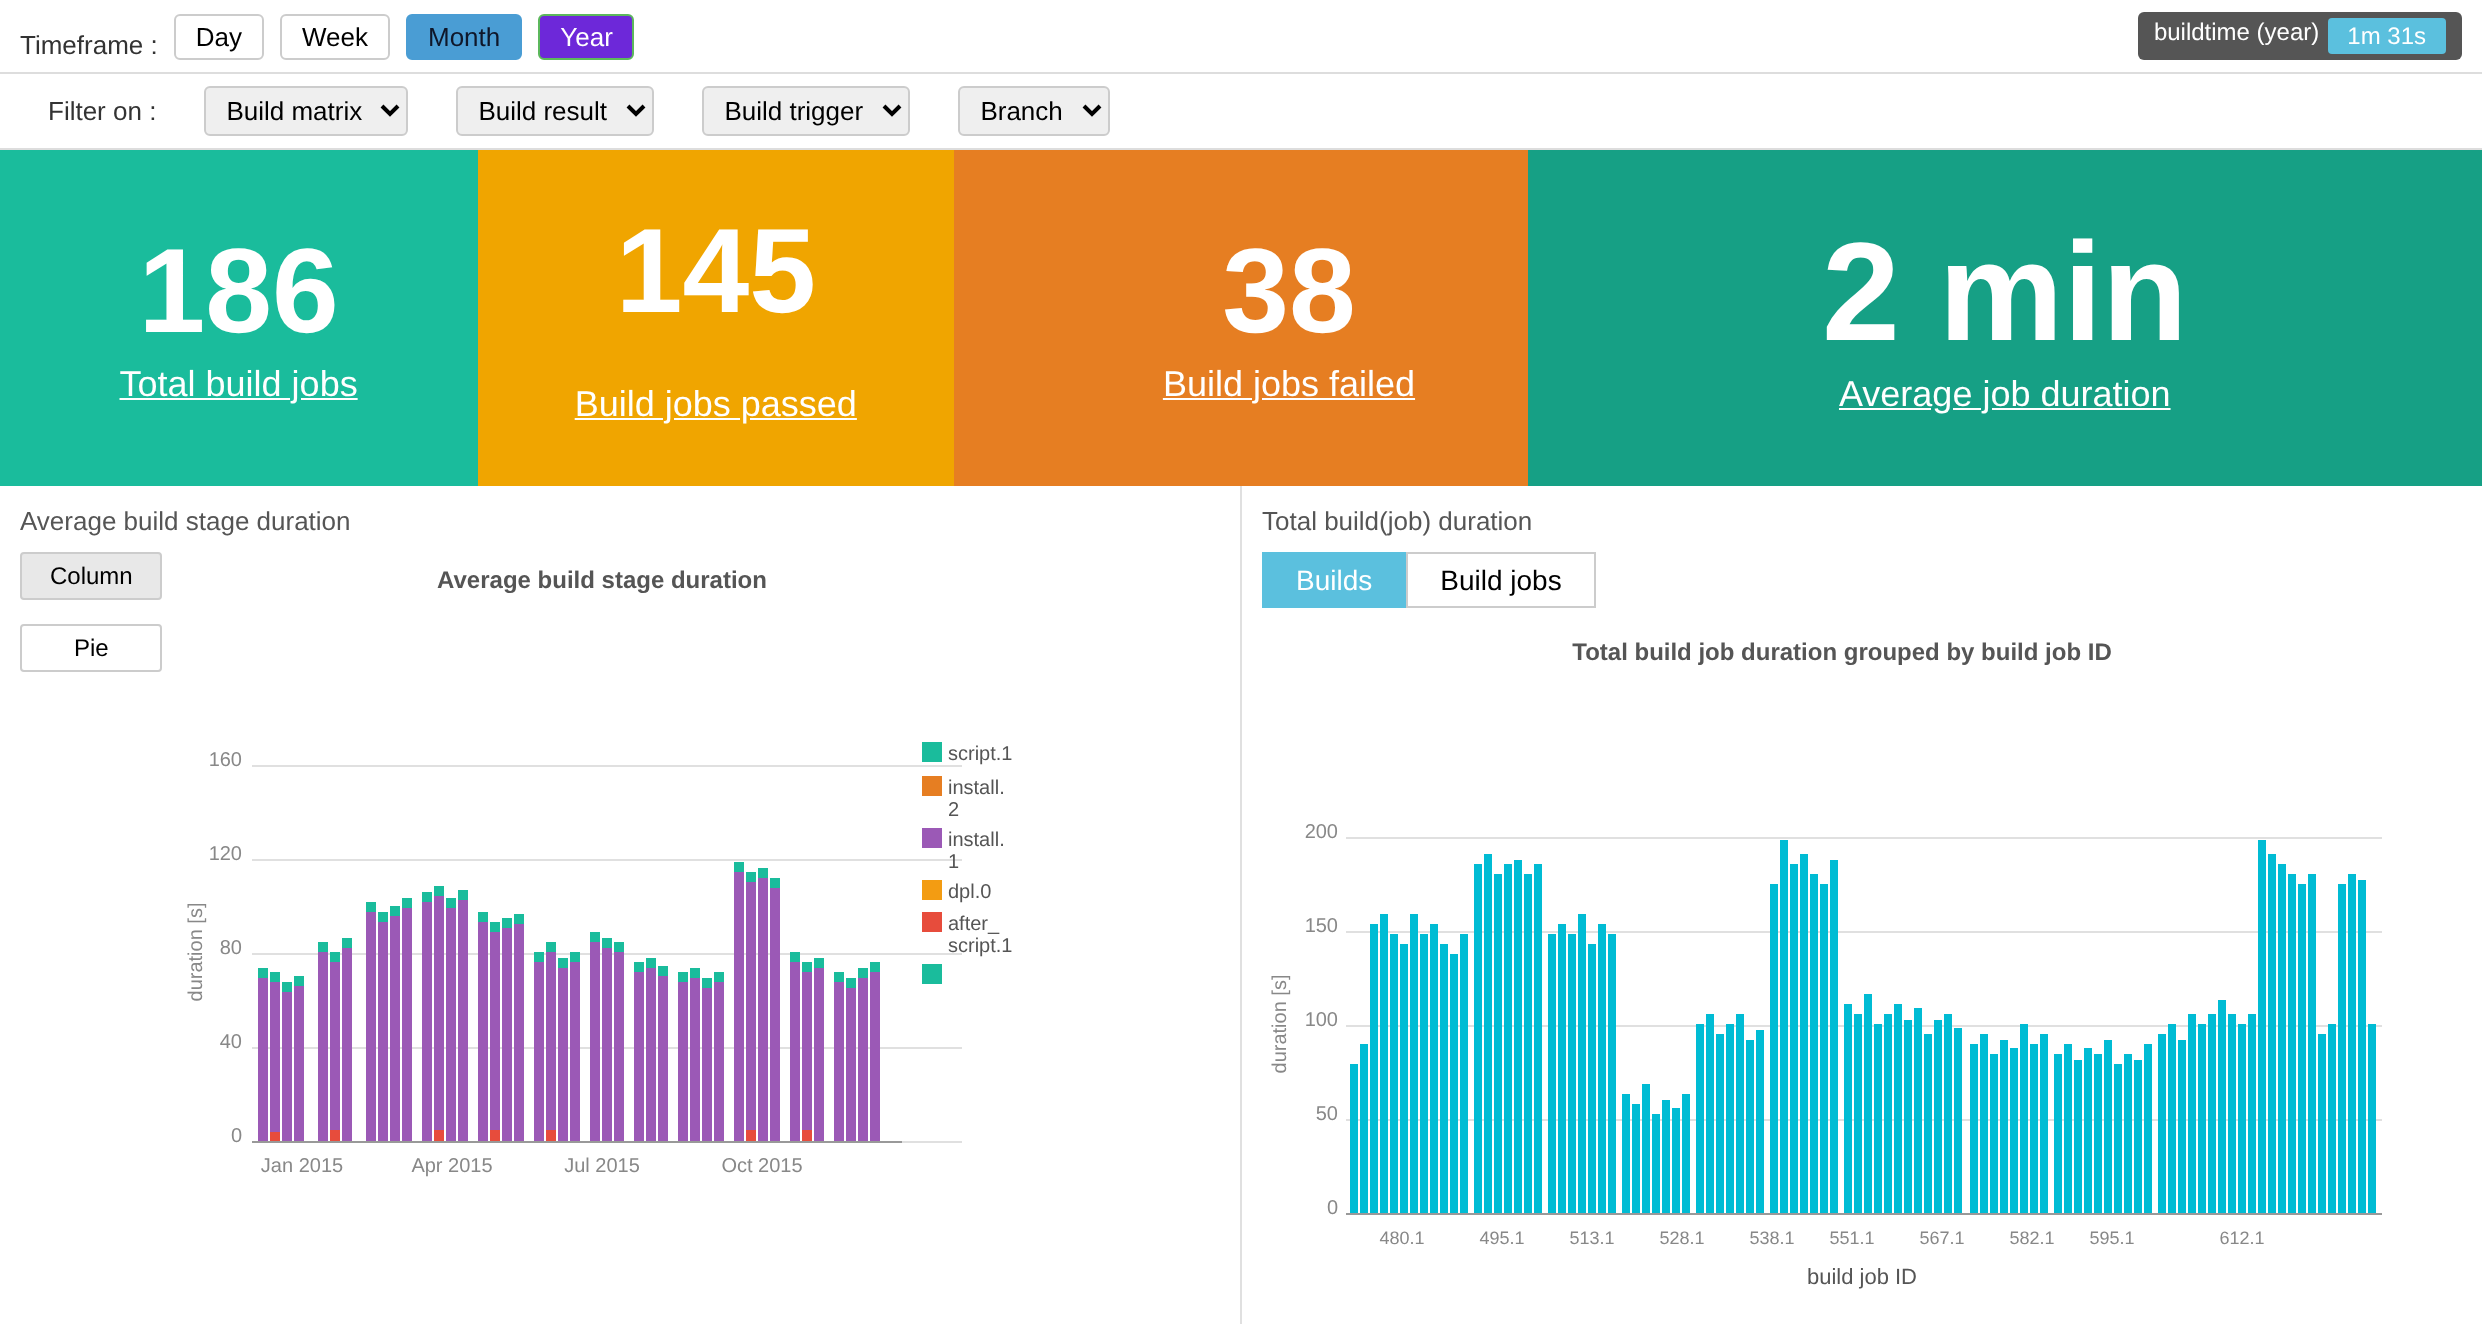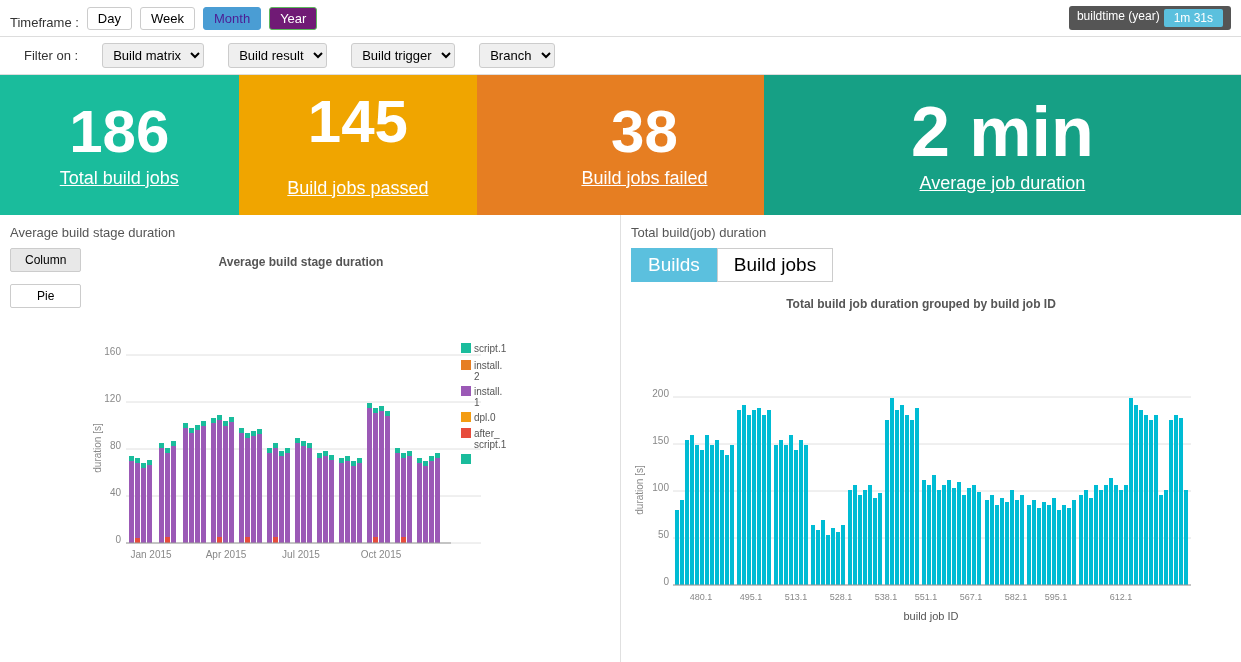--- a/index.html
+++ b/index.html
@@ -1,41 +1,41 @@
 <!DOCTYPE html>
 <html><head>
   <meta charset="utf-8">
   <style>
     * { box-sizing: border-box; margin: 0; padding: 0; }
     body { font-family: Arial, sans-serif; background: #f0f0f0; font-size: 13px; color: #333; }
 
     .top-bar { display: flex; align-items: flex-end; padding: 6px 10px; background: #fff; border-bottom: 1px solid #ddd; gap: 8px; }
     .btn { padding: 3px 10px; border: 1px solid #ccc; border-radius: 3px; cursor: pointer; font-size: 13px; background: #fff; }
-    .btn.active-blue { background: #4a9dd4; color: #4c1d95; border-color: #4a9dd4; }
-    .btn.active-green { background: #701a75; color: #fff; border-color: #5cb85c; }
+    .btn.active-blue { background: #4a9dd4; color: #0f172a; border-color: #4a9dd4; }
+    .btn.active-green { background: #6d28d9; color: #fff; border-color: #5cb85c; }
     .filter-bar { display: flex; align-items: center; padding: 6px 24px; background: #fff; border-bottom: 1px solid #ddd; gap: 24px; }
     .filter-bar select { padding: 3px 6px; border: 1px solid #ccc; border-radius: 3px; font-size: 13px; }
     .buildtime-badge { margin-left: auto; background: #555; color: #fff; padding: 3px 8px; border-radius: 3px; font-size: 12px; display: flex; gap: 4px; }
     .buildtime-badge span.time { background: #5bc0de; padding: 2px 10px; border-radius: 2px; }
 
-    .stat-cards { display: flex; height: 140px; }
+    .stat-cards { display: flex; height: 168px; }
     .stat-card { flex: 1; display: flex; flex-direction: column; align-items: center; justify-content: center; color: #fff; }
     .stat-card.teal { background: #1abc9c; }
     .stat-card.orange-light { background: #f0a500; gap: 20px; }
     .stat-card.orange { background: #e67e22; padding-left: 48px; }
     .stat-card.teal2 { background: #16a085; flex: 2; }
     .stat-card .big-num { font-size: 60px; font-weight: bold; line-height: 1; }
     .stat-card .label { font-size: 18px; margin-top: 6px; text-decoration: underline; }
 
     .charts-row { display: flex; background: #fff; min-height: 420px; }
     .chart-panel { flex: 1; border-right: 1px solid #e0e0e0; padding: 10px; }
     .chart-panel:last-child { border-right: none; }
     .panel-title { font-size: 13px; color: #555; margin-bottom: 8px; }
     .chart-tabs { display: flex; gap: 0; margin-bottom: 8px; }
-    .chart-tab { padding: 5px 16px; border: 1px solid #ccc; cursor: pointer; font-size: 19px; background: #fff; }
+    .chart-tab { padding: 5px 16px; border: 1px solid #ccc; cursor: pointer; font-size: 14px; background: #fff; }
     .chart-tab.active { background: #5bc0de; color: #fff; border-color: #5bc0de; }
     .chart-type-btns { display: flex; flex-direction: column; gap: 12px; margin-right: 10px; }
     .chart-type-btn { padding: 4px 14px; border: 1px solid #ccc; cursor: pointer; font-size: 12px; background: #fff; border-radius: 2px; }
     .chart-type-btn.active { background: #e8e8e8; }
     .left-panel-chart { display: flex; }
 
     svg text { font-family: Arial, sans-serif; }
   </style>
 </head>
 <body>

